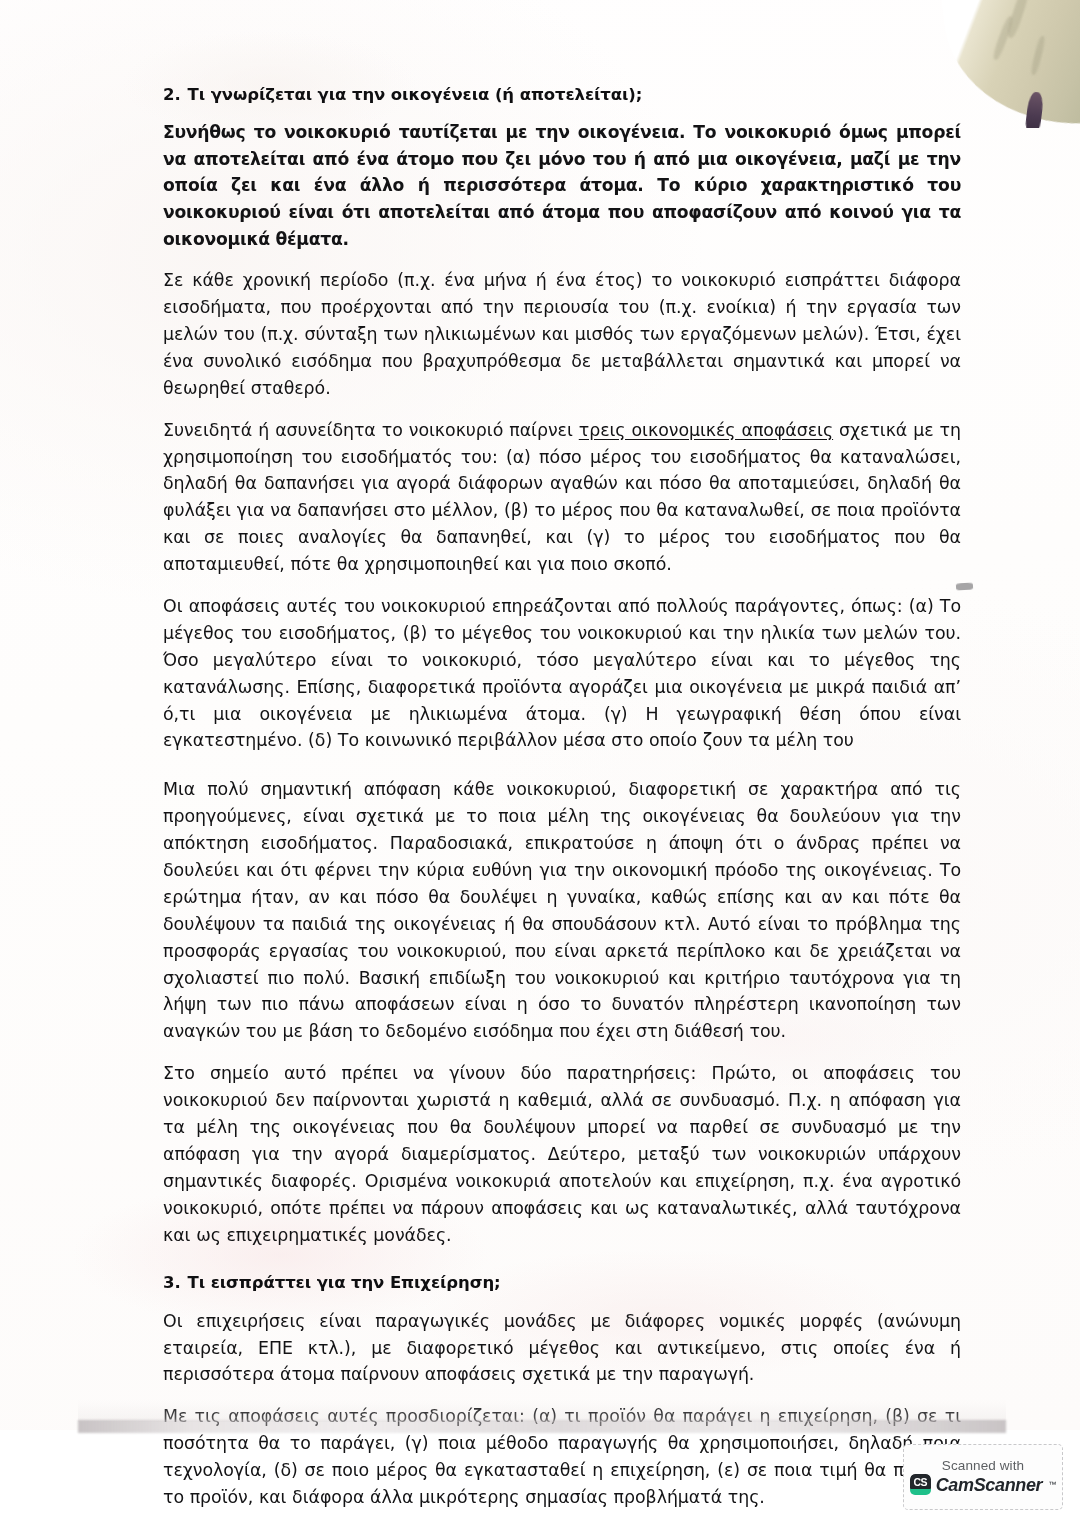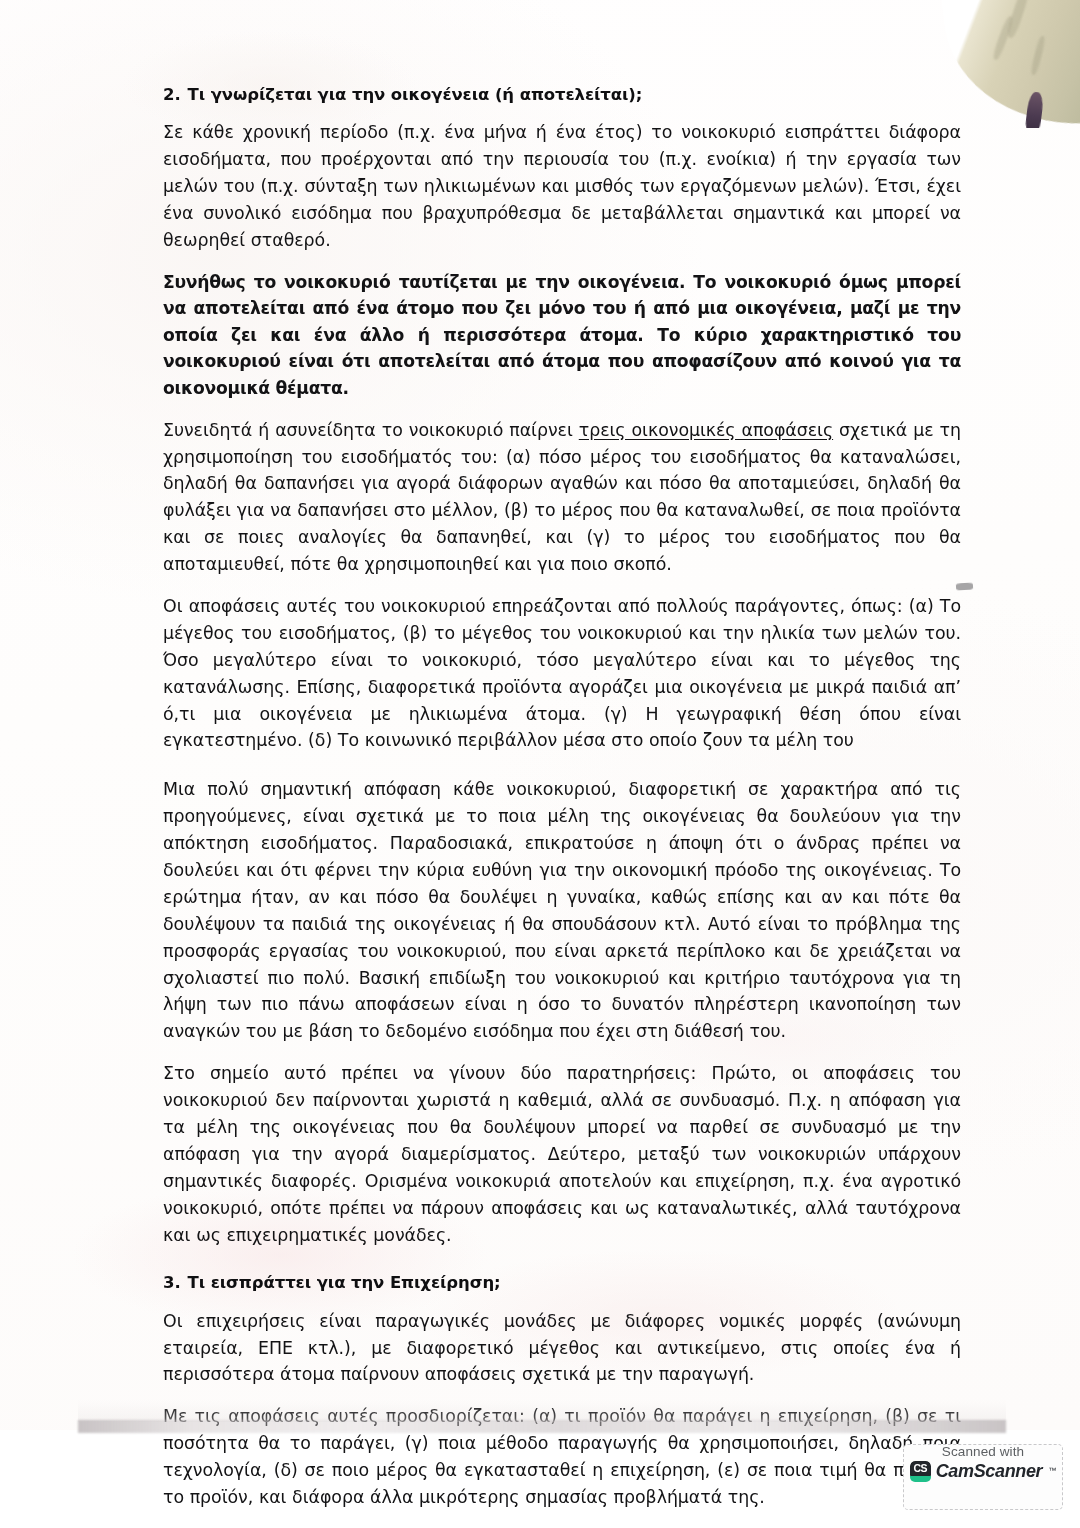--- a/index.html
+++ b/index.html
@@ -172,20 +172,21 @@
     left: 903px;
     top: 1444px;
     width: 158px;
     height: 64px;
     border: 1.5px dashed #c9c9cb;
     border-radius: 5px;
     background: #fdfdfd;
     display: flex;
     flex-direction: column;
     align-items: center;
+    justify-content: center;
     gap: 2px;
   }
   .cs-top {
     font-family: "Liberation Sans", sans-serif;
     font-size: 13.5px;
     color: #5d6063;
     letter-spacing: 0.1px;
     line-height: 1;
   }
   .cs-bottom {
@@ -274,23 +275,23 @@
     <div class="streak s3"></div>
     <div class="dark-tip"></div>
   </div>
 
   <div class="doc-body">
 
     <h2 class="section-heading">
       <span class="num">2.</span><span>Τι γνωρίζεται για την οικογένεια (ή αποτελείται);</span>
     </h2>
 
+    <p class="para heavy">Συνήθως το νοικοκυριό ταυτίζεται με την οικογένεια. Το νοικοκυριό όμως μπορεί να αποτελείται από ένα άτομο που ζει μόνο του ή από μια οικογένεια, μαζί με την οποία ζει και ένα άλλο ή περισσότερα άτομα. Το κύριο χαρακτηριστικό του νοικοκυριού είναι ότι αποτελείται από άτομα που αποφασίζουν από κοινού για τα οικονομικά θέματα.</p>
+
     <p class="para">Σε κάθε χρονική περίοδο (π.χ. ένα μήνα ή ένα έτος) το νοικοκυριό εισπράττει διάφορα εισοδήματα, που προέρχονται από την περιουσία του (π.χ. ενοίκια) ή την εργασία των μελών του (π.χ. σύνταξη των ηλικιωμένων και μισθός των εργαζόμενων μελών). Έτσι, έχει ένα συνολικό εισόδημα που βραχυπρόθεσμα δε μεταβάλλεται σημαντικά και μπορεί να θεωρηθεί σταθερό.</p>
-
-    <p class="para heavy">Συνήθως το νοικοκυριό ταυτίζεται με την οικογένεια. Το νοικοκυριό όμως μπορεί να αποτελείται από ένα άτομο που ζει μόνο του ή από μια οικογένεια, μαζί με την οποία ζει και ένα άλλο ή περισσότερα άτομα. Το κύριο χαρακτηριστικό του νοικοκυριού είναι ότι αποτελείται από άτομα που αποφασίζουν από κοινού για τα οικονομικά θέματα.</p>
 
     <p class="para"><span>Συνειδητά ή ασυνείδητα το νοικοκυριό παίρνει </span><span class="u">τρεις οικονομικές αποφάσεις</span><span> σχετικά με τη χρησιμοποίηση του εισοδήματός του: (α) πόσο μέρος του εισοδήματος θα καταναλώσει, δηλαδή θα δαπανήσει για αγορά διάφορων αγαθών και πόσο θα αποταμιεύσει, δηλαδή θα φυλάξει για να δαπανήσει στο μέλλον, (β) το μέρος που θα καταναλωθεί, σε ποια προϊόντα και σε ποιες αναλογίες θα δαπανηθεί, και (γ) το μέρος του εισοδήματος που θα αποταμιευθεί, πότε θα χρησιμοποιηθεί και για ποιο σκοπό.</span></p>
 
     <p class="para">Οι αποφάσεις αυτές του νοικοκυριού επηρεάζονται από πολλούς παράγοντες, όπως: (α) Το μέγεθος του εισοδήματος, (β) το μέγεθος του νοικοκυριού και την ηλικία των μελών του. Όσο μεγαλύτερο είναι το νοικοκυριό, τόσο μεγαλύτερο είναι και το μέγεθος της κατανάλωσης. Επίσης, διαφορετικά προϊόντα αγοράζει μια οικογένεια με μικρά παιδιά απ’ ό,τι μια οικογένεια με ηλικιωμένα άτομα. (γ) Η γεωγραφική θέση όπου είναι εγκατεστημένο. (δ) Το κοινωνικό περιβάλλον μέσα στο οποίο ζουν τα μέλη του</p>
 
     <p class="para gap-before">Μια πολύ σημαντική απόφαση κάθε νοικοκυριού, διαφορετική σε χαρακτήρα από τις προηγούμενες, είναι σχετικά με το ποια μέλη της οικογένειας θα δουλεύουν για την απόκτηση εισοδήματος. Παραδοσιακά, επικρατούσε η άποψη ότι ο άνδρας πρέπει να δουλεύει και ότι φέρνει την κύρια ευθύνη για την οικονομική πρόοδο της οικογένειας. Το ερώτημα ήταν, αν και πόσο θα δουλέψει η γυναίκα, καθώς επίσης και αν και πότε θα δουλέψουν τα παιδιά της οικογένειας ή θα σπουδάσουν κτλ. Αυτό είναι το πρόβλημα της προσφοράς εργασίας του νοικοκυριού, που είναι αρκετά περίπλοκο και δε χρειάζεται να σχολιαστεί πιο πολύ. Βασική επιδίωξη του νοικοκυριού και κριτήριο ταυτόχρονα για τη λήψη των πιο πάνω αποφάσεων είναι η όσο το δυνατόν πληρέστερη ικανοποίηση των αναγκών του με βάση το δεδομένο εισόδημα που έχει στη διάθεσή του.</p>
 
     <p class="para">Στο σημείο αυτό πρέπει να γίνουν δύο παρατηρήσεις: Πρώτο, οι αποφάσεις του νοικοκυριού δεν παίρνονται χωριστά η καθεμιά, αλλά σε συνδυασμό. Π.χ. η απόφαση για τα μέλη της οικογένειας που θα δουλέψουν μπορεί να παρθεί σε συνδυασμό με την απόφαση για την αγορά διαμερίσματος. Δεύτερο, μεταξύ των νοικοκυριών υπάρχουν σημαντικές διαφορές. Ορισμένα νοικοκυριά αποτελούν και επιχείρηση, π.χ. ένα αγροτικό νοικοκυριό, οπότε πρέπει να πάρουν αποφάσεις και ως καταναλωτικές, αλλά ταυτόχρονα και ως επιχειρηματικές μονάδες.</p>
 
     <h2 class="section-heading heading-3-wrap">

